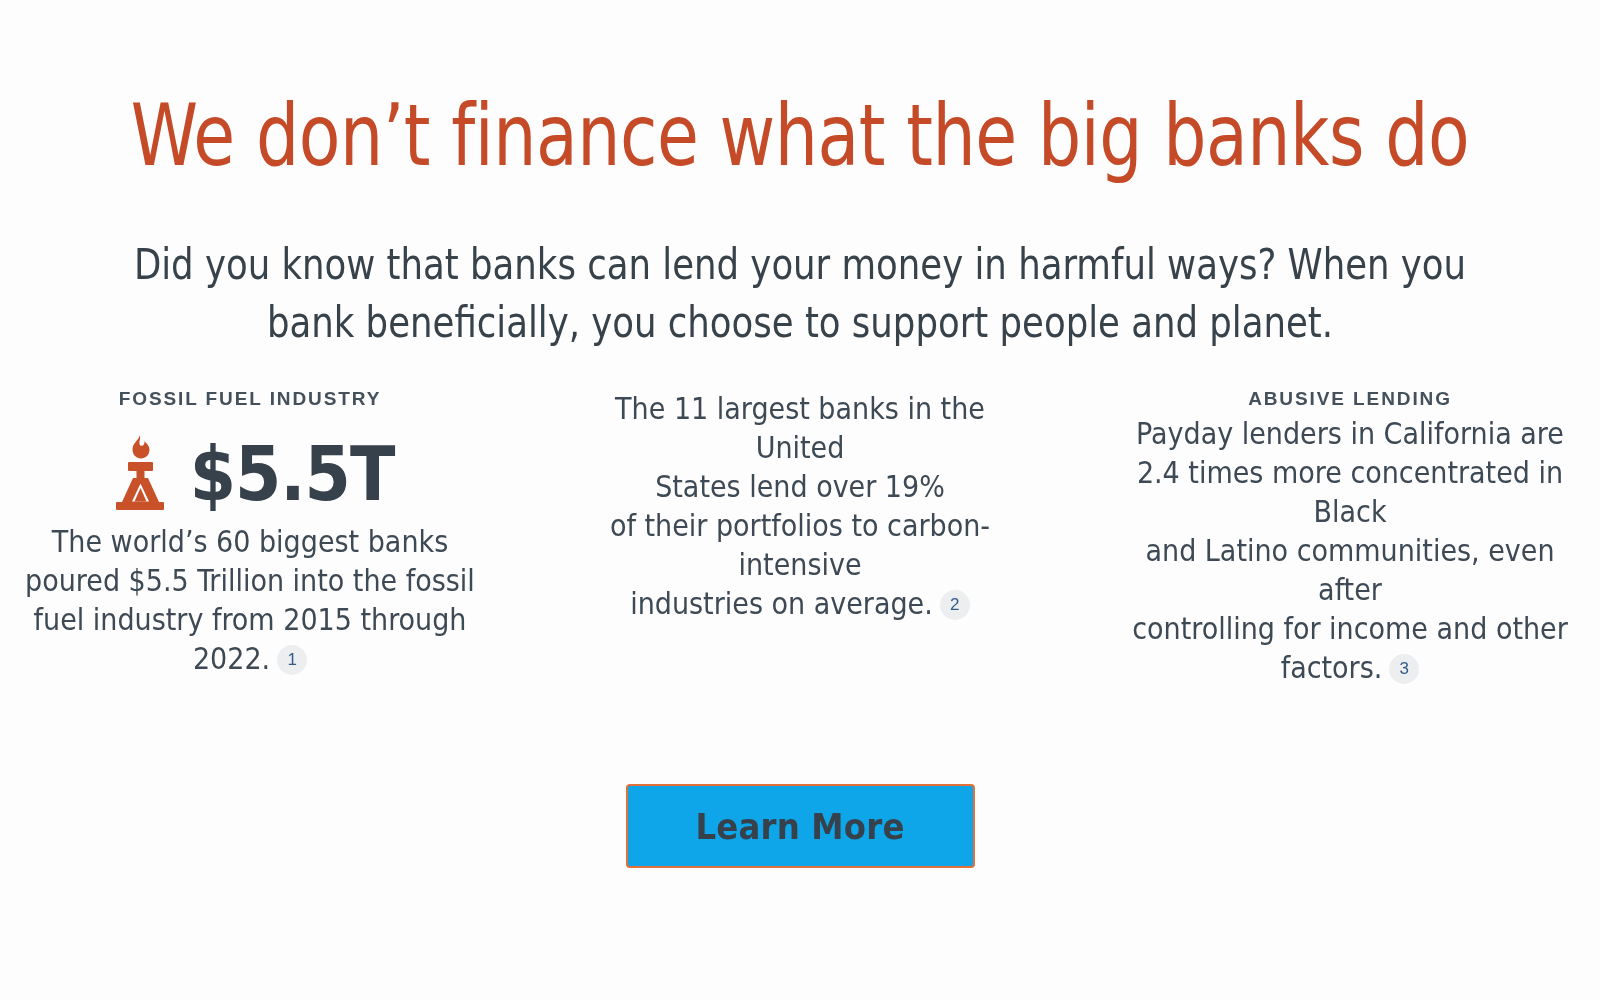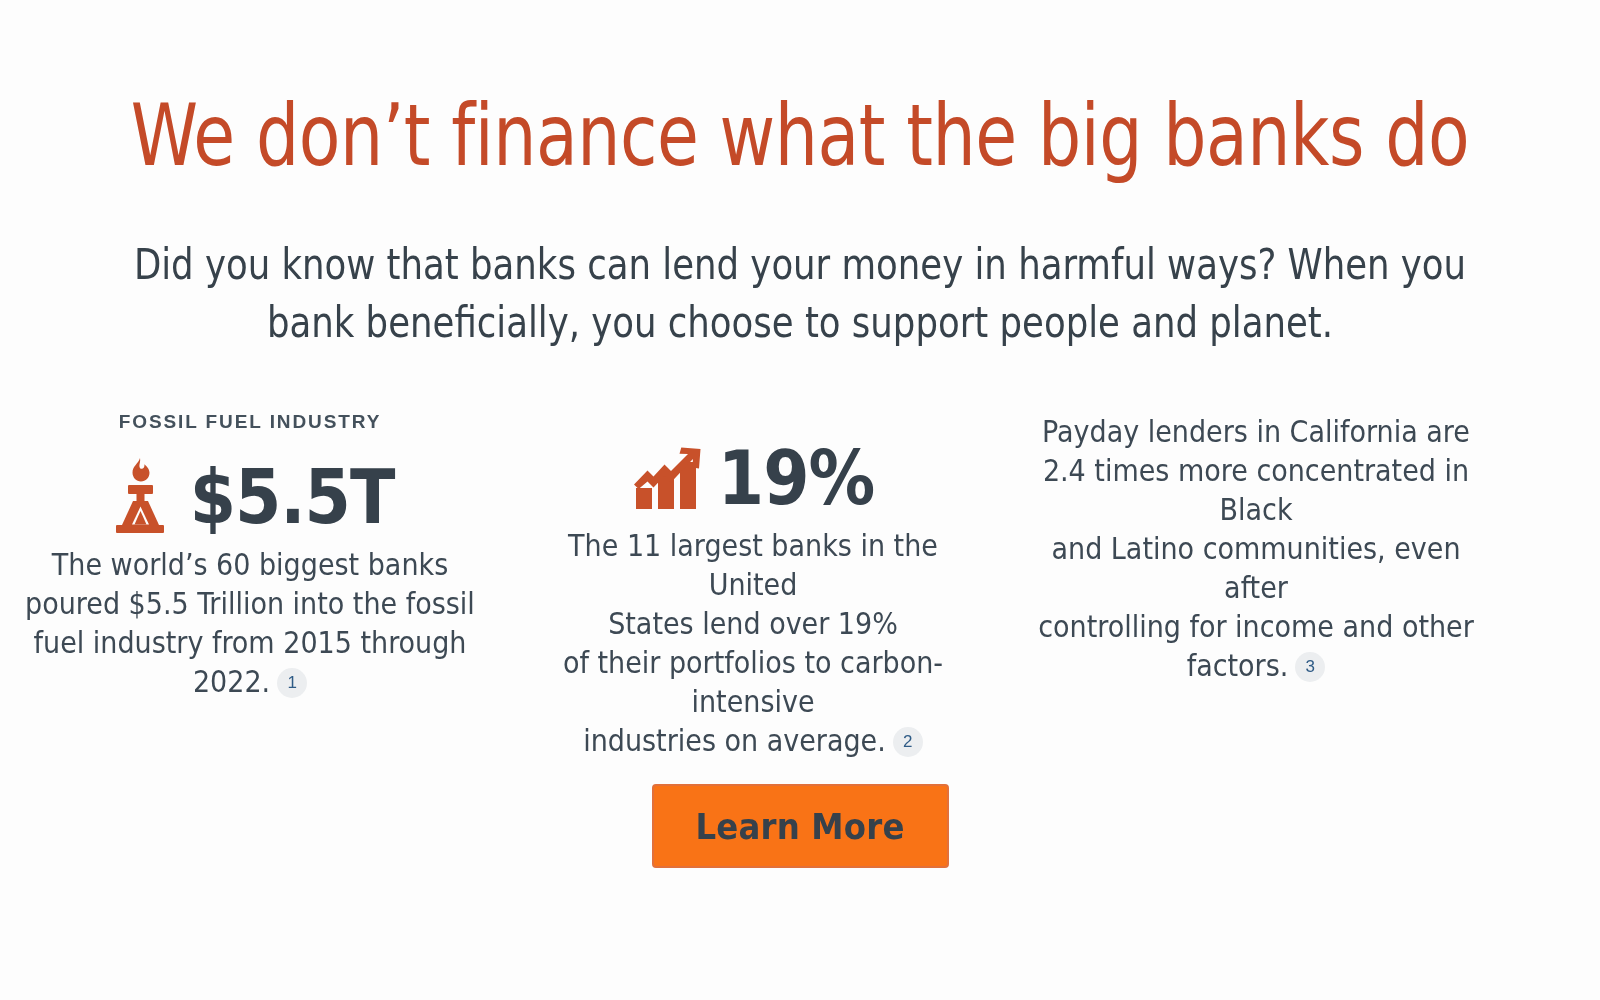--- a/index.html
+++ b/index.html
@@ -50,26 +50,26 @@
     color: #37424b;
     font-family: "DejaVu Sans Condensed", "Liberation Sans Narrow", "Liberation Sans", sans-serif;
     font-size: 42px;
     font-weight: 400;
     line-height: 1.38;
   }
 
   
   .stats {
     position: absolute;
-    top: 412px;
+    top: 389px;
     left: 0;
     width: 1600px;
     display: flex;
     align-items: flex-start;
-    justify-content: flex-start;
+    justify-content: space-between;
   }
 
   .col {
     width: 500px;
     position: relative;
     padding: 0 22px;
     text-align: center;
   }
 
   .vline {
@@ -145,25 +145,25 @@
   .btn-wrap {
     position: absolute;
     top: 784px;
     left: 0;
     width: 1600px;
     display: flex;
     justify-content: center;
   }
 
   .learn-more {
-    width: 297px;
+    width: 349px;
     height: 84px;
     border: 2px solid #e2703a;
     border-radius: 4px;
-    background: #f97316;
+    background: #0ea5e9;
     color: #36414b;
     font-family: "DejaVu Sans Condensed", "Liberation Sans Narrow", "Liberation Sans", sans-serif;
     font-size: 36px;
     font-weight: 600;
     letter-spacing: 0.2px;
     cursor: pointer;
     display: flex;
     align-items: center;
     justify-content: center;
   }
@@ -199,42 +199,30 @@
       </div>
       <div class="body"><span>The world’s 60 biggest banks
 poured  $5.5 Trillion into the fossil
 fuel industry from 2015 through
 2022.</span><span class="ref">1</span></div>
     </div>
 
     <div class="vline"></div>
 
     <div class="col">
-      <div class="figure-row">
-        <span class="stat-icon">
-          <svg width="70" height="72" viewBox="0 0 70 72">
-            <g fill="#c8512a">
-              <rect x="4" y="48" width="16" height="21"></rect>
-              <rect x="26" y="33" width="16" height="36"></rect>
-              <rect x="48" y="22" width="16" height="47"></rect>
-              <path d="M2 44.5l13.5-14 6 6 11-12 6.5 6.5L56 14l-8.5-.3 1.8-6.3 19.2 1.6-1.5 19.5-6.4-1 .3-8.4-22 23.4-6.6-6.6-10.8 11.7-6-6L6.6 49z"></path>
-            </g>
-          </svg>
-        </span>
-        <span class="figure">19%</span>
-      </div>
       <div class="body"><span>The 11 largest banks in the United
 States lend over 19%
 of their portfolios to carbon-intensive
 industries on average.</span><span class="ref">2</span></div>
     </div>
 
     <div class="vline"></div>
 
     <div class="col">
+      <div class="kicker">ABUSIVE LENDING</div>
       <div class="body"><span>Payday lenders in California are
 2.4 times more concentrated in Black
 and Latino communities, even after
 controlling for income and other
 factors.</span><span class="ref">3</span></div>
     </div>
 
   </div>
 
   <div class="btn-wrap">

